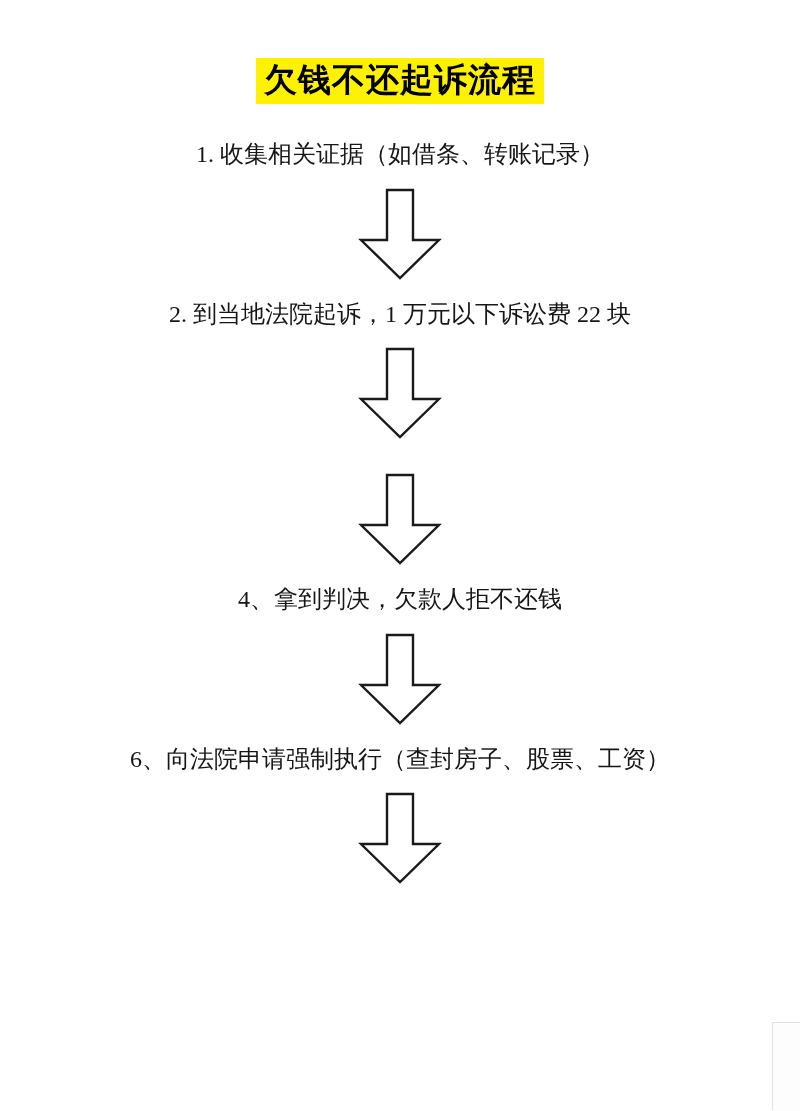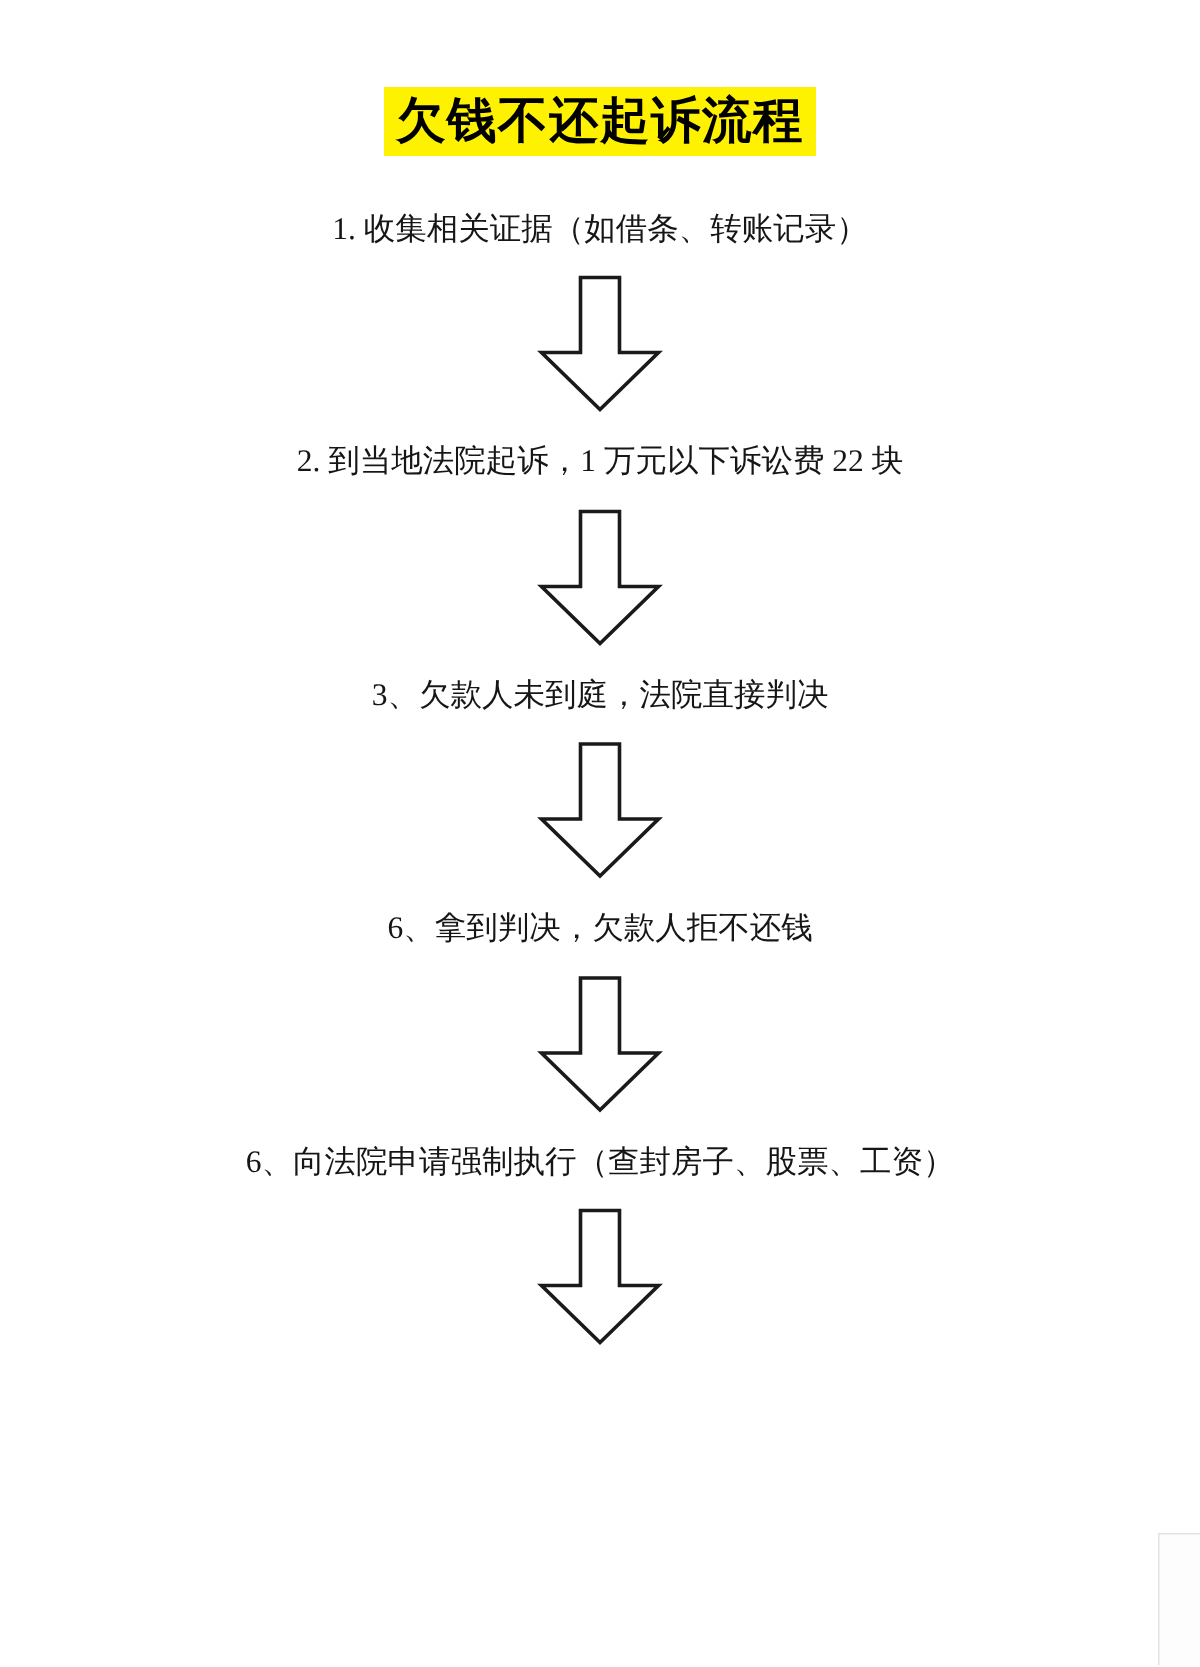--- a/index.html
+++ b/index.html
@@ -45,21 +45,21 @@
 
   
   .flow {
     display: flex;
     flex-direction: column;
     align-items: center;
     width: 100%;
   }
 
   .step-text {
-    font-size: 21px;
+    font-size: 24px;
     line-height: 1.4;
     text-align: center;
     color: #161616;
     white-space: nowrap;
     font-family: "Liberation Serif", "DejaVu Serif", serif;
   }
 
   
   .arrow {
     display: block;
@@ -114,29 +114,28 @@
     </div>
 
     <div class="step-text">2. 到当地法院起诉，1 万元以下诉讼费 22 块</div>
 
     <div class="arrow">
       <svg width="84" height="92" viewBox="0 0 84 92" aria-hidden="true">
         <polygon points="29,2 55,2 55,52 81,52 42,90 3,52 29,52" fill="#ffffff" stroke="#1a1a1a" stroke-width="2.4" stroke-linejoin="miter"></polygon>
       </svg>
     </div>
 
-    <div class="step-text">3、欠款人未到庭，法院直接判决</div>
 
     <div class="arrow">
       <svg width="84" height="92" viewBox="0 0 84 92" aria-hidden="true">
         <polygon points="29,2 55,2 55,52 81,52 42,90 3,52 29,52" fill="#ffffff" stroke="#1a1a1a" stroke-width="2.4" stroke-linejoin="miter"></polygon>
       </svg>
     </div>
 
-    <div class="step-text">6、拿到判决，欠款人拒不还钱</div>
+    <div class="step-text">4、拿到判决，欠款人拒不还钱</div>
 
     <div class="arrow">
       <svg width="84" height="92" viewBox="0 0 84 92" aria-hidden="true">
         <polygon points="29,2 55,2 55,52 81,52 42,90 3,52 29,52" fill="#ffffff" stroke="#1a1a1a" stroke-width="2.4" stroke-linejoin="miter"></polygon>
       </svg>
     </div>
 
     <div class="step-text">6、向法院申请强制执行（查封房子、股票、工资）</div>
 
     <div class="arrow">

